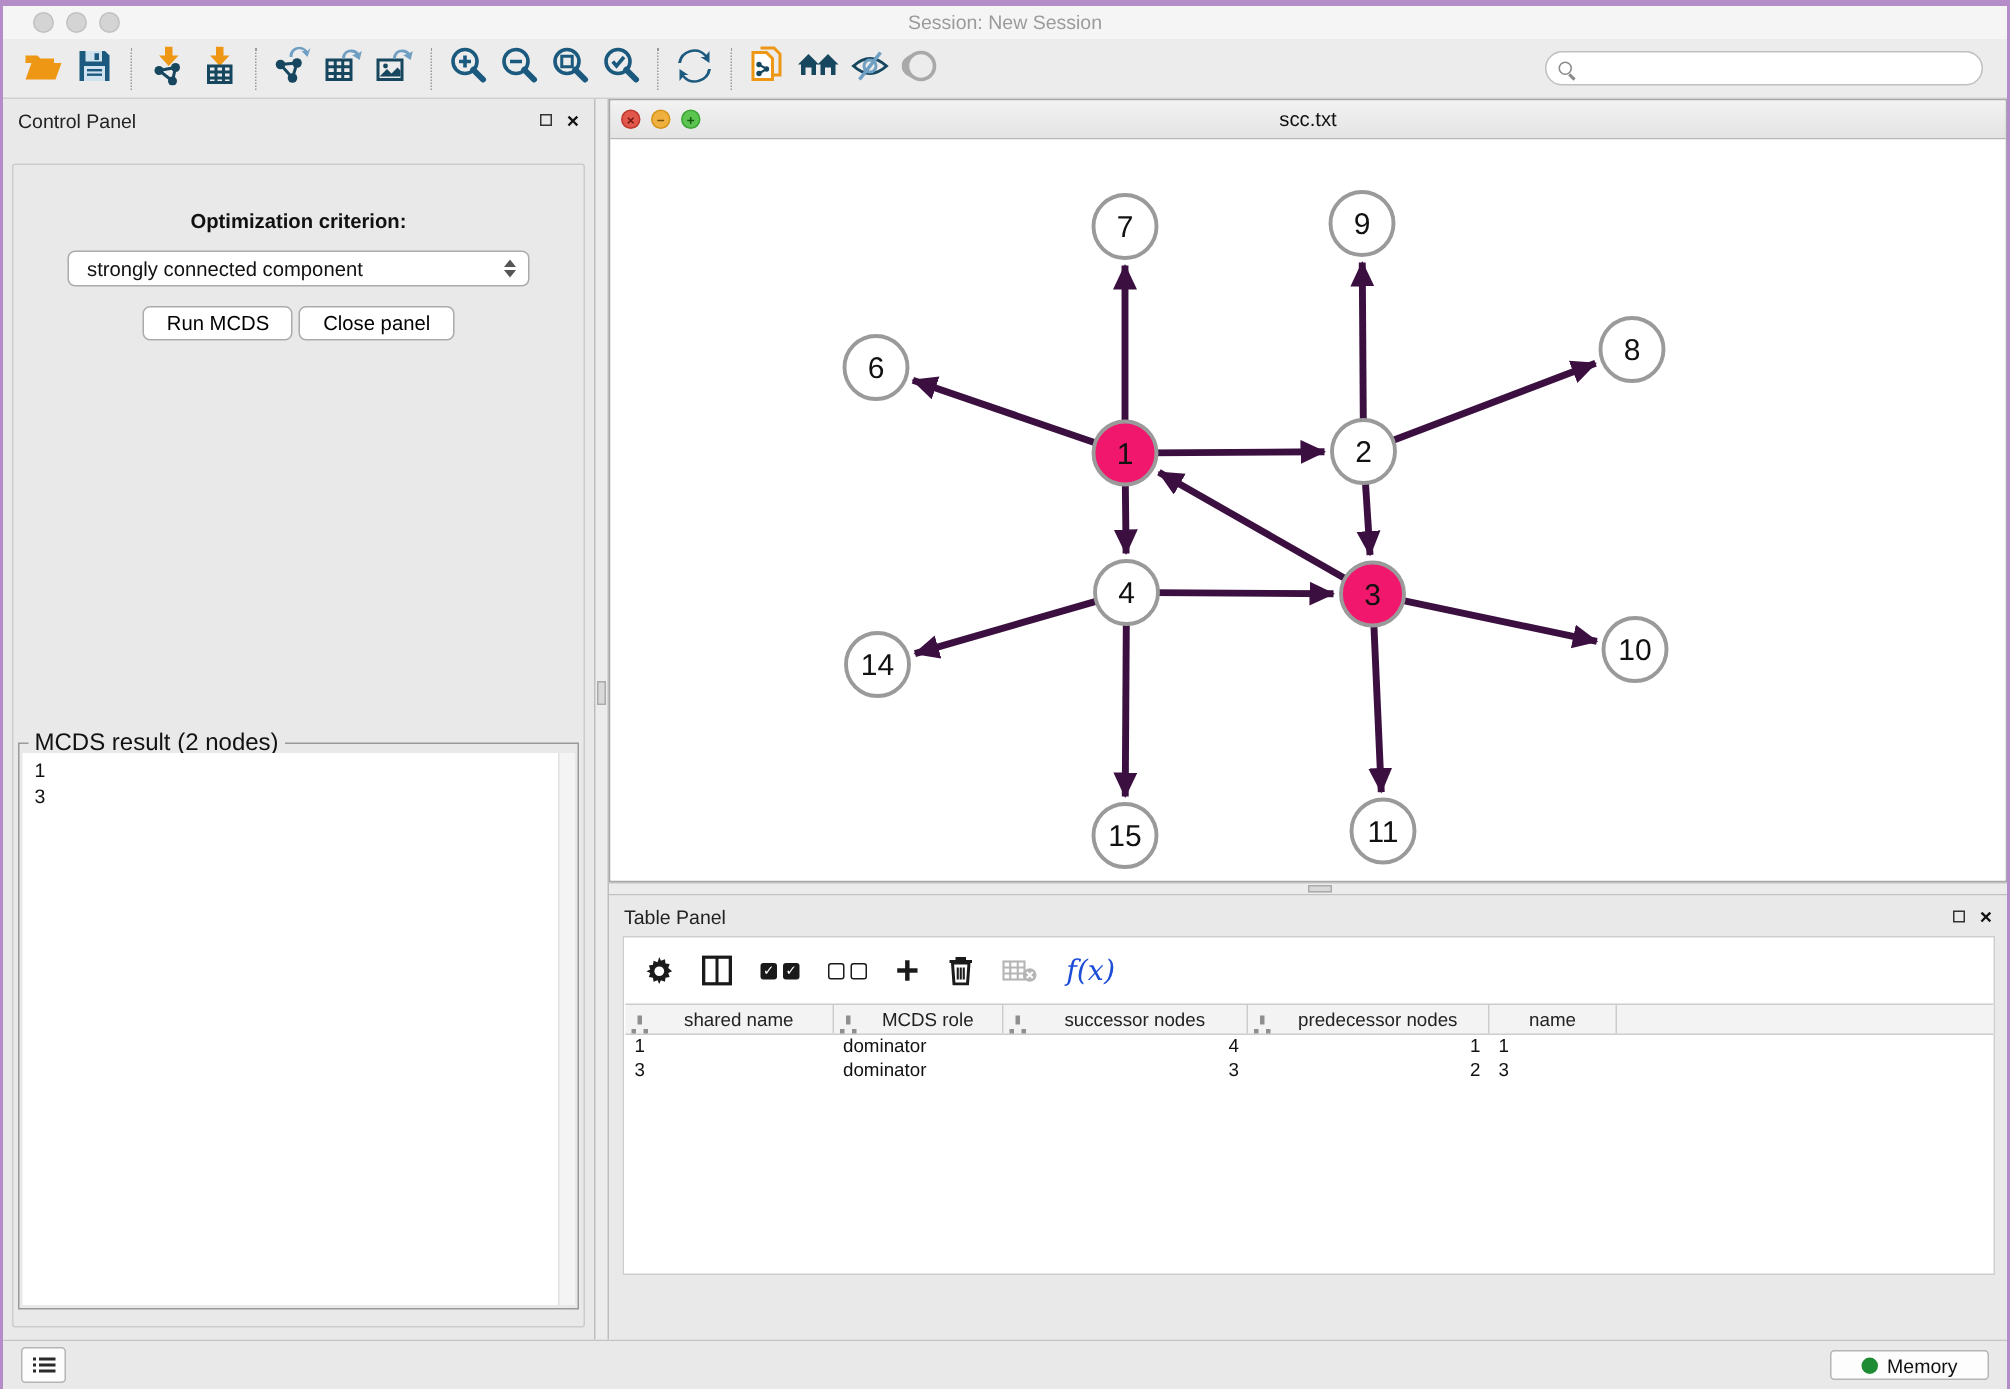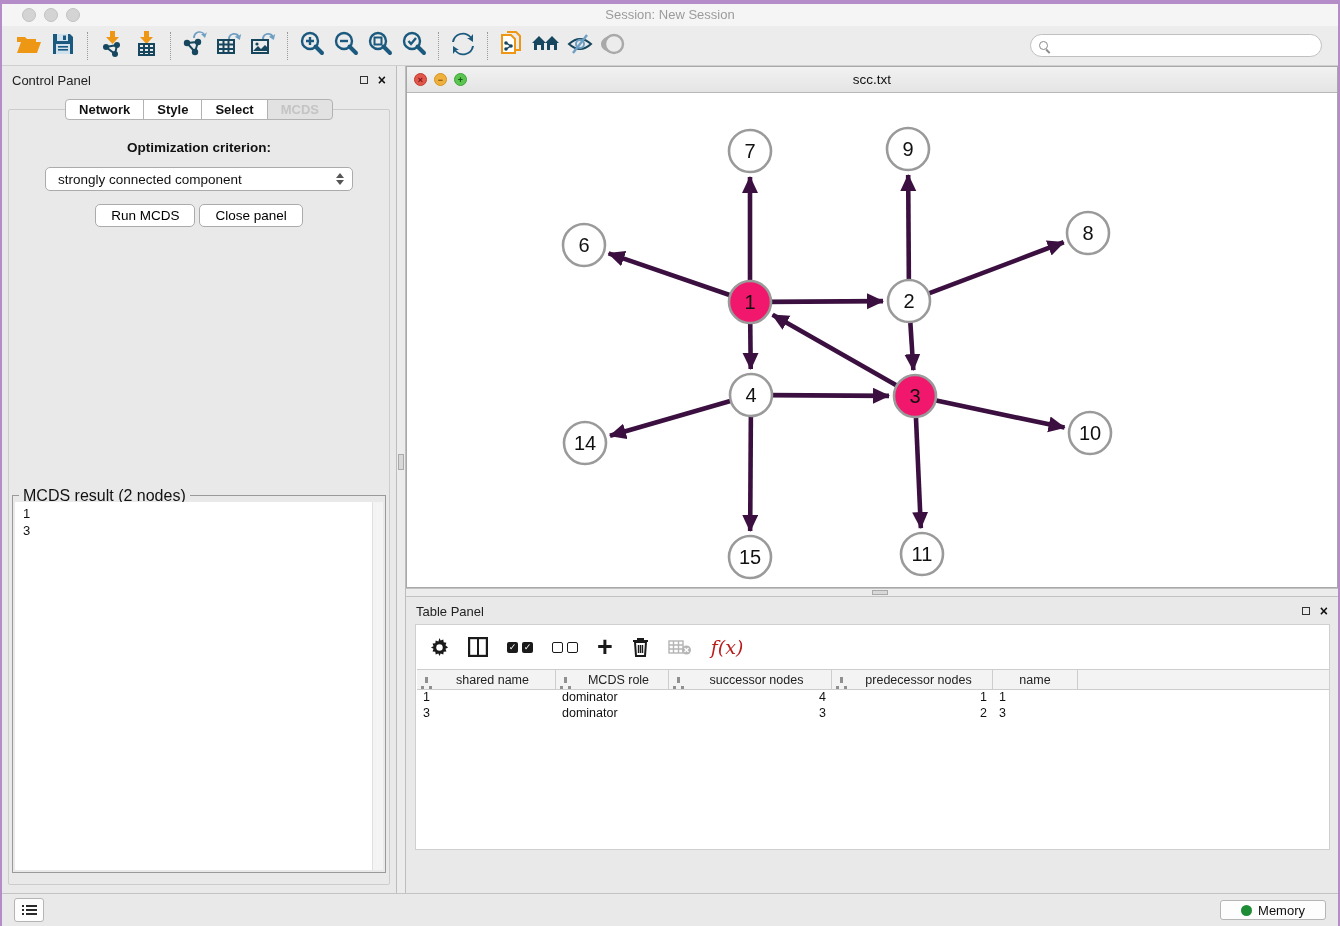--- a/index.html
+++ b/index.html
@@ -85,21 +85,21 @@
   
   .table-panel { flex:1; background:#e9e9e9; position:relative; min-height:0; }
   .tp-inner { position:absolute; left:9px; right:8px; top:27px; height:226px; background:#fff; border:1px solid #cfcfcf; overflow:hidden; }
   .tp-toolbar { height:44px; display:flex; align-items:center; padding-left:14px; gap:19px; }
   .tpi { display:flex; align-items:center; justify-content:center; height:26px; }
   .chk-pair { display:flex; gap:4px; }
   .chk { width:11px; height:11px; border-radius:2px; font-size:9px; line-height:11px; text-align:center; }
   .chk.on { background:#1a1a1a; color:#fff; font-family:"Liberation Sans","DejaVu Sans",sans-serif; }
   .chk.off { border:1.5px solid #1a1a1a; background:#fff; }
   .plus-ic { font-size:27px; font-weight:bold; color:#1a1a1a; line-height:20px; }
-  .fx { font-family:"DejaVu Serif", serif; font-style:italic; font-size:19px; color:#b91c1c; }
+  .fx { font-family:"DejaVu Serif", serif; font-style:italic; font-size:19px; color:#1d4ed8; }
   .grid-x { color:#b5b5b5; font-size:13px; letter-spacing:-2px; }
   
   .tbl { margin-left:1px; }
   .tbl-header { display:flex; background:#f3f3f3; border-top:1px solid #cdcdcd; border-bottom:1px solid #cdcdcd; height:21px; }
   .th { display:flex; align-items:center; border-right:1px solid #cdcdcd; font-size:12.5px; color:#222; padding:0 4px; }
   .th .lbl { flex:1; text-align:center; }
   .tree-ic { width:3px; height:3px; background:#8f8f8f; position:relative; margin:3px 6px 0 4px;
     box-shadow:-4px 6px 0 #8f8f8f, 4px 6px 0 #8f8f8f, 0 -3px 0 #8f8f8f; }
   .tbl-row { display:flex; height:16px; font-size:12.5px; }
   .td { padding:0 6px; overflow:hidden; white-space:nowrap; }
@@ -309,26 +309,20 @@
 
   <div class="main">
 
     <div class="control-panel">
       <div class="panel-head">
         <span class="panel-title">Control Panel</span>
         <span class="spacer"></span>
         <span class="ic-float"></span>
         <span class="ic-close">×</span>
       </div>
-      <div class="tabs-row" id="cp-tabs">
-          <div class="tab">Network</div>
-          <div class="tab">Style</div>
-          <div class="tab">Select</div>
-          <div class="tab selected">MCDS</div>
-        </div>
       <div class="cp-content">
         <div class="opt-label">Optimization criterion:</div>
         <div class="dropdown">
           <span class="dd-text">strongly connected component</span>
           <span class="dd-stepper">
               <span class="dd-up"></span>
               <span class="dd-down"></span>
             </span>
         </div>
         <div class="btn-row">

